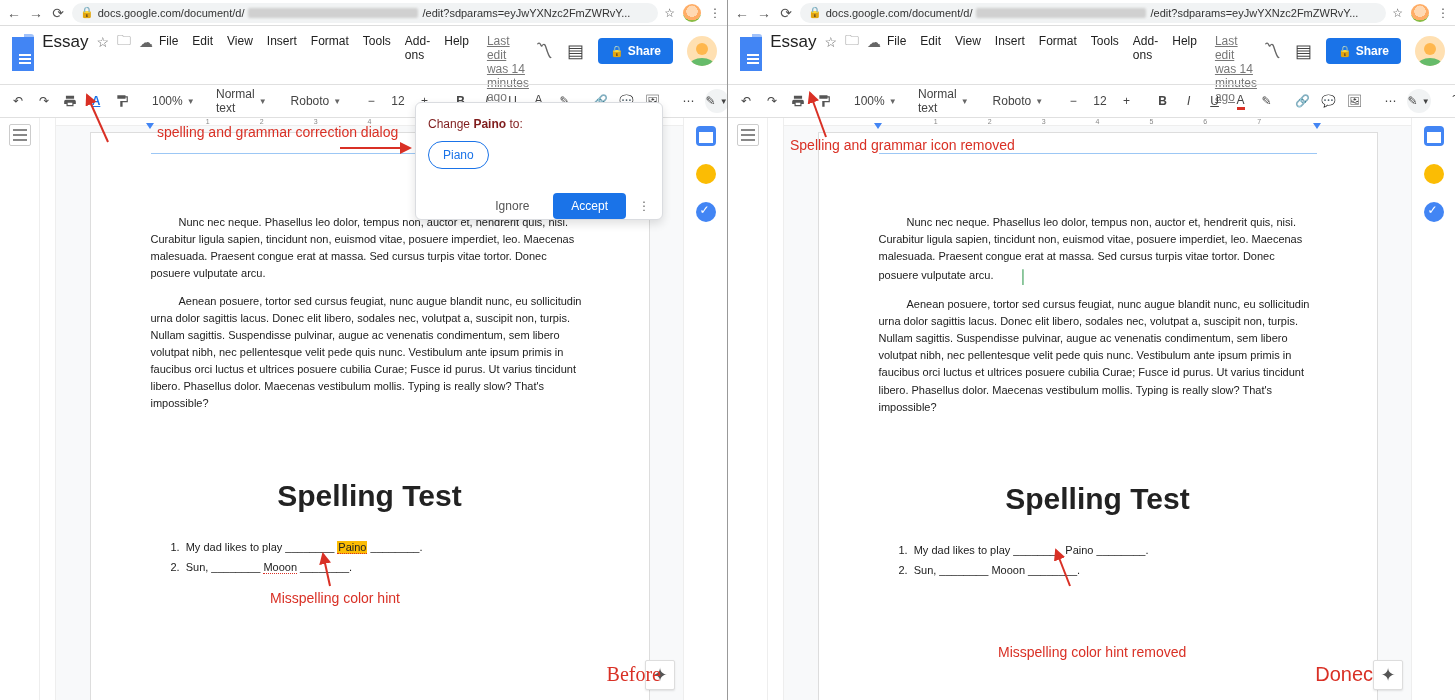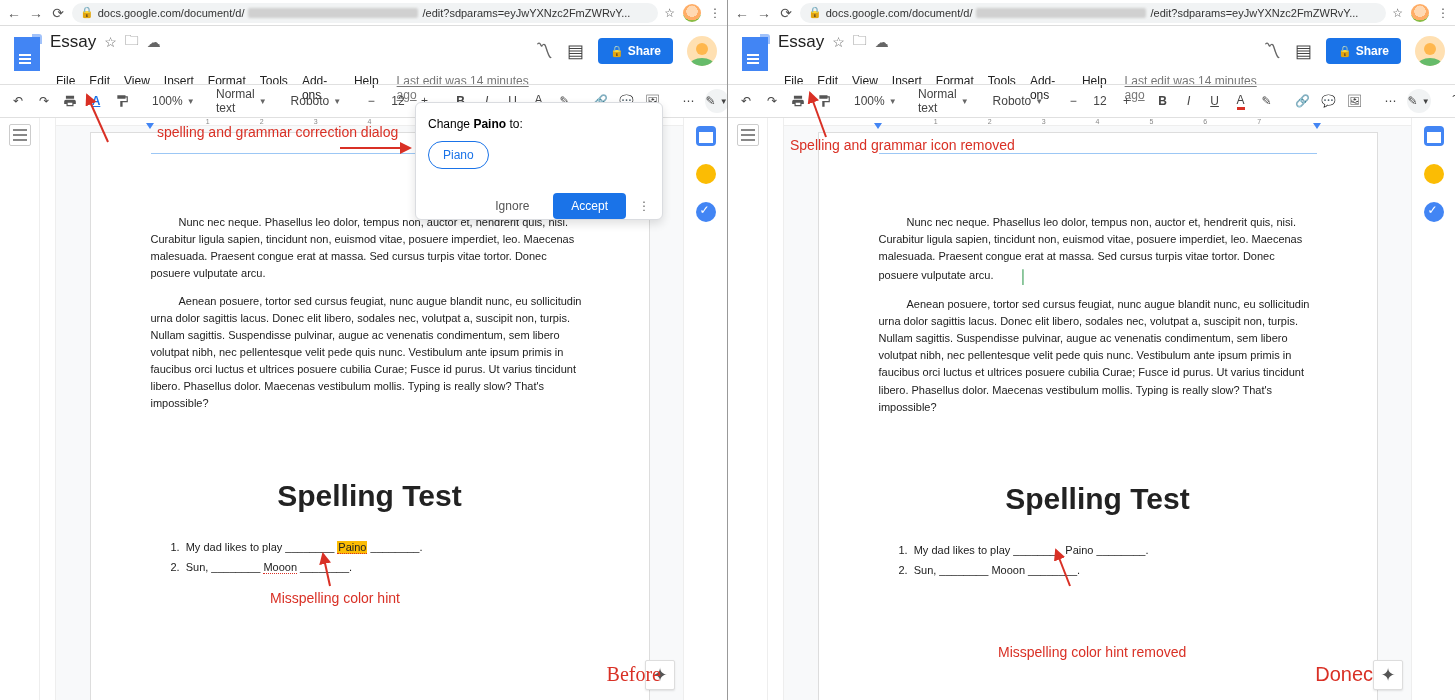--- a/index.html
+++ b/index.html
@@ -80,25 +80,25 @@
     background:
       linear-gradient(#4285f4,#4285f4) no-repeat center/26px 34px,
       linear-gradient(#a1c2fa,#a1c2fa) no-repeat right top/10px 10px;
     border-radius: 3px;
     position: relative;
   }
   .docs-logo::after {
     content:'';
     position:absolute; left:7px; bottom:10px; width:12px; height:2px; background:#fff; box-shadow: 0 -4px 0 #fff, 0 -8px 0 #fff;
   }
-  .title-col { flex:1; display:flex; flex-direction:column; }
+  .title-col { flex:1; display:flex; flex-direction:row; }
   .title-row { display:flex; align-items:center; gap:8px; height: 24px; }
   .doc-title { font-size: 17px; color:#222; }
   .title-icon { color:#666; font-size:14px; }
-  .menu-row { display:flex; gap:2px; font-size:12px; color:#222;margin-top:16px; }
+  .menu-row { display:flex; gap:2px; font-size:12px; color:#222; }
   .menu-item { padding: 4px 6px; }
   .last-edit { color:#777; text-decoration: underline; margin-left: 4px; }
   .title-right { display:flex; align-items:center; gap: 14px; padding-top:6px; }
   .share-btn {
     background:#1a73e8; color:#fff; font-weight:600;
     padding: 6px 12px; border-radius:4px; font-size:12px;
     display:flex; align-items:center; gap:4px;
   }
   .avatar-big {
     width:30px;height:30px;border-radius:50%;
@@ -206,21 +206,21 @@
     box-shadow: 0 4px 10px rgba(0,0,0,0.12);
     font-size:12px;
     z-index: 100;
   }
   .dlg-head {
     display:flex; align-items:center; justify-content:space-between;
     padding: 10px 12px; border-bottom:1px solid #eee;
   }
   .dlg-nav { display:flex; gap:10px; color:#666; }
   .dlg-body { padding: 14px 12px; }
-  .dlg-change { color:#000000;text-align:right; }
+  .dlg-change { color:#7f1d1d;text-align:right; }
   .dlg-suggestion {
     margin-top:10px; display:inline-block;
     border:1px solid #1a73e8; color:#1a73e8;
     padding: 6px 14px; border-radius:18px;
   }
   .dlg-foot {
     display:flex; align-items:center; justify-content:flex-end;
     gap: 12px; padding: 10px 12px 0;
   }
   .btn-ignore { color:#555; padding:6px 12px; border-radius:4px;}

